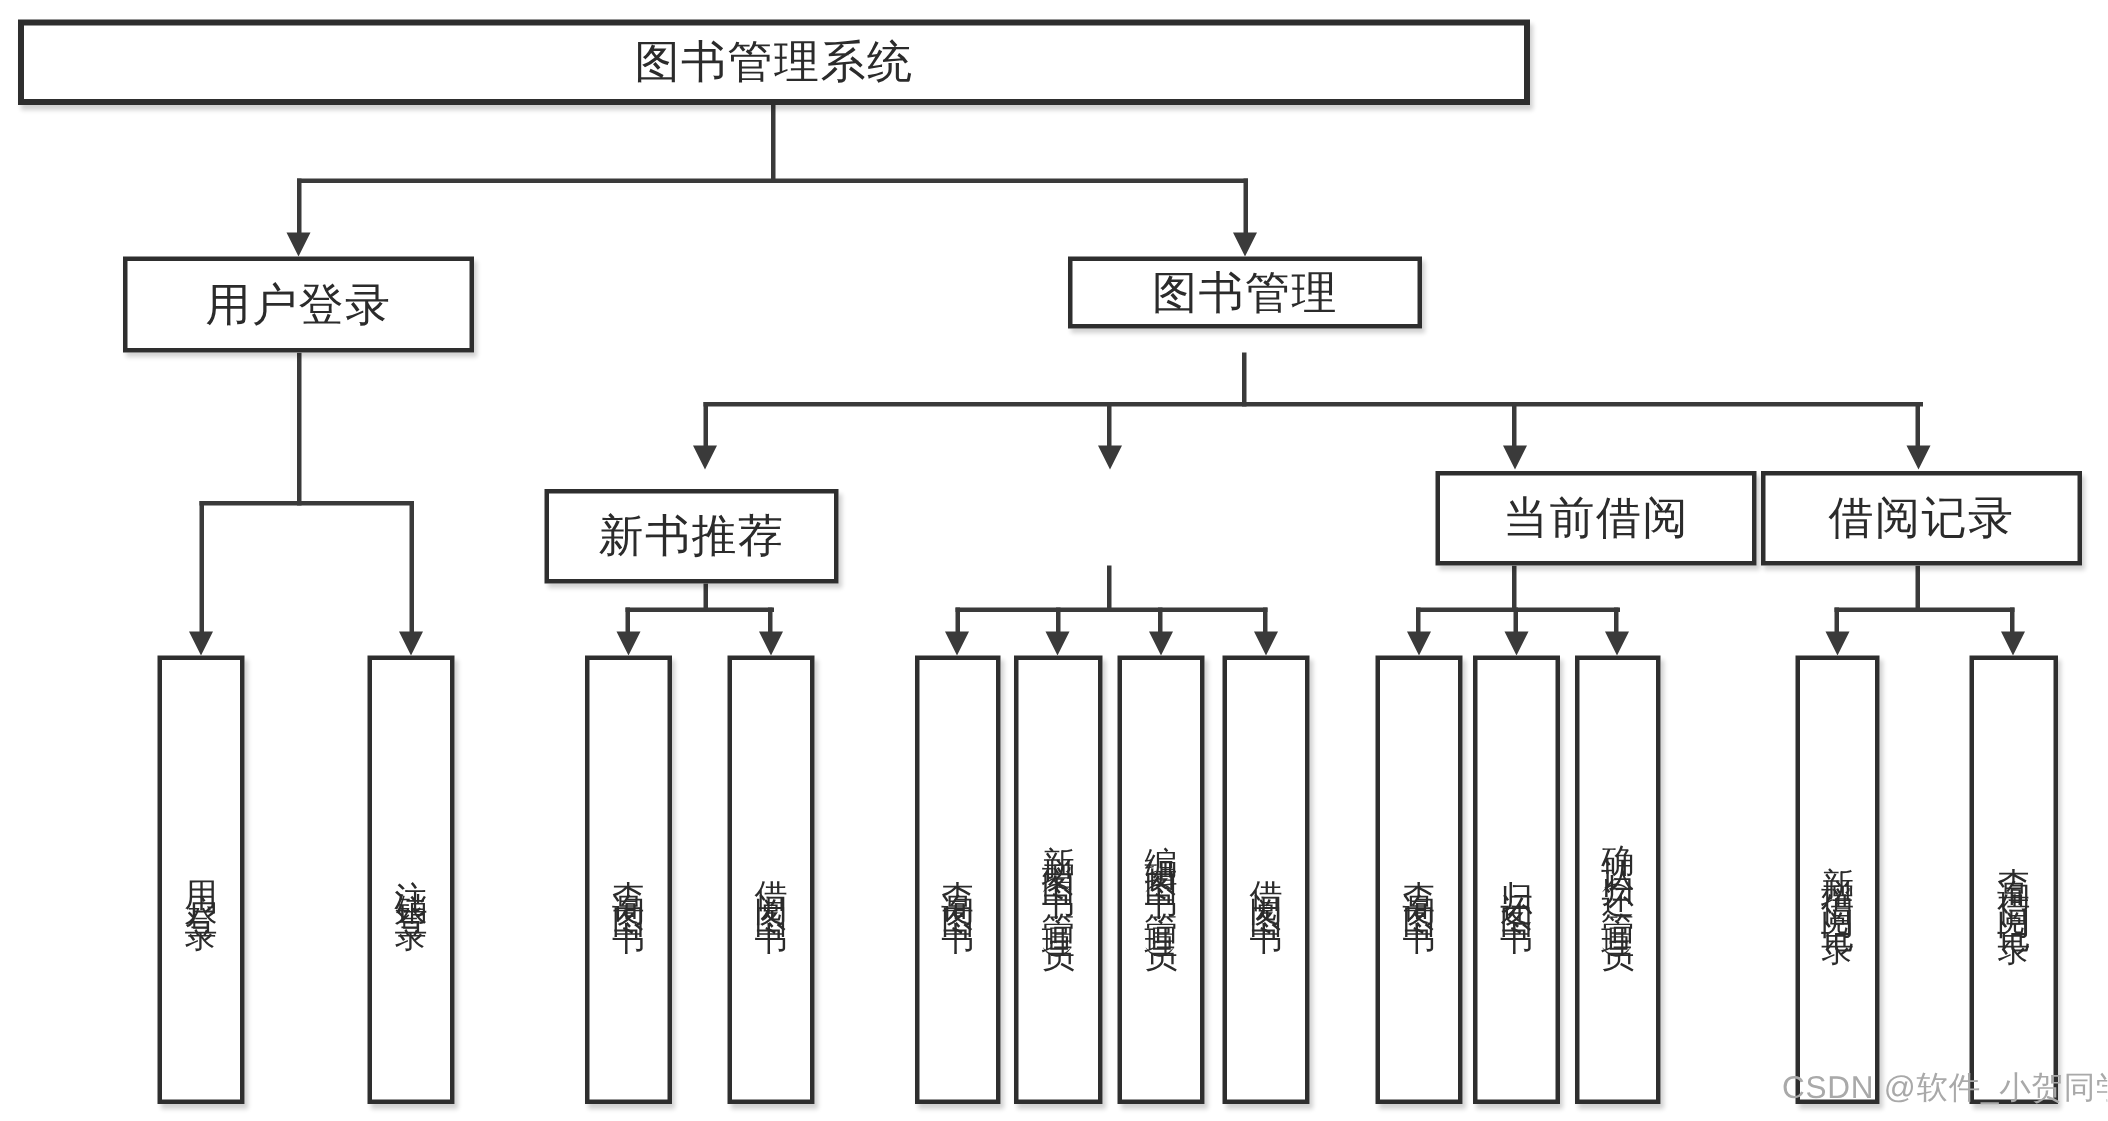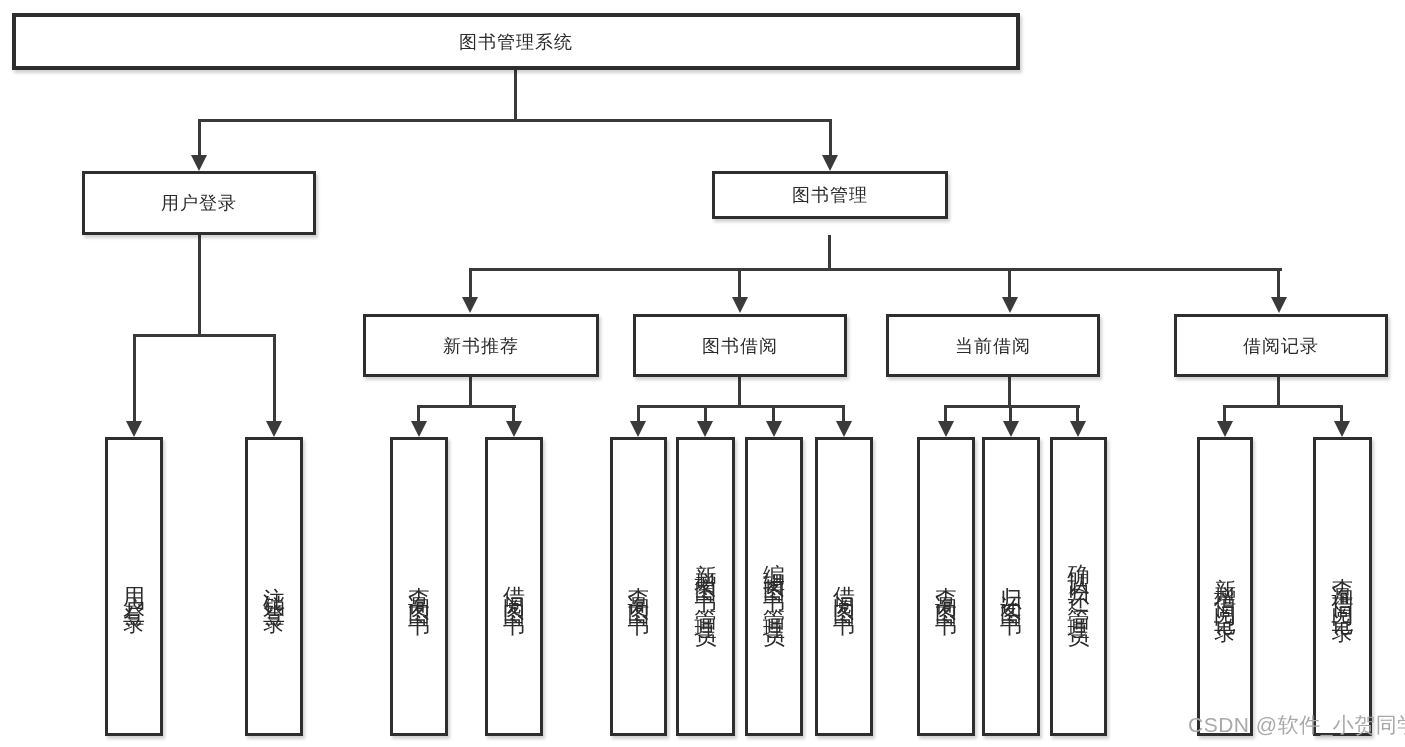--- a/index.html
+++ b/index.html
@@ -4,21 +4,21 @@
 <style>
   html,body{margin:0;padding:0;background:#ffffff;}
   .canvas{
     position:relative;width:1405px;height:747px;background:#ffffff;overflow:hidden;
     font-family:"Liberation Sans","DejaVu Sans",sans-serif;color:#2b2b2b;
   }
   
   .hbox{
     position:absolute;box-sizing:border-box;background:#ffffff;
     border:3px solid #2e2e2e;display:flex;align-items:center;justify-content:center;
-    font-size:18px;letter-spacing:1px;box-shadow:2px 3px 3px rgba(0,0,0,0.18);
+    font-size:30px;letter-spacing:1px;box-shadow:2px 3px 3px rgba(0,0,0,0.18);
     z-index:2;
   }
   .root{border-width:4px;}
   .vbox{
     position:absolute;box-sizing:border-box;background:#ffffff;
     border:3px solid #2e2e2e;display:flex;align-items:center;justify-content:center;
     box-shadow:2px 3px 3px rgba(0,0,0,0.18);z-index:2;
   }
   .vtext{
     writing-mode:vertical-rl;text-orientation:mixed;
@@ -71,27 +71,24 @@
   <div class="hl" style="left:469px;top:268px;width:813px"></div>
   <div class="vl" style="left:469px;top:268px;height:30px"></div>
   <div class="ah" style="left:462px;top:297px"></div>
   <div class="vl" style="left:738px;top:268px;height:30px"></div>
   <div class="ah" style="left:732px;top:297px"></div>
   <div class="vl" style="left:1008px;top:268px;height:30px"></div>
   <div class="ah" style="left:1002px;top:297px"></div>
   <div class="vl" style="left:1277px;top:268px;height:30px"></div>
   <div class="ah" style="left:1271px;top:297px"></div>
 
-  <div class="hbox" style="left:363px;top:314px;width:236px;height:63px">
+  <div class="hbox" style="left:363px;top:326px;width:196px;height:63px">
     <span>新书推荐</span>
   </div>
-  <div class="hbox" style="left:633px;top:314px;width:214px;height:63px">
-    <span>图书借阅</span>
-  </div>
-  <div class="hbox" style="left:886px;top:314px;width:214px;height:63px">
+  <div class="hbox" style="left:957px;top:314px;width:214px;height:63px">
     <span>当前借阅</span>
   </div>
   <div class="hbox" style="left:1174px;top:314px;width:214px;height:63px">
     <span>借阅记录</span>
   </div>
 
   <div class="vl" style="left:469px;top:377px;height:31px"></div>
   <div class="hl" style="left:417px;top:405px;width:99px"></div>
   <div class="vl" style="left:417px;top:405px;height:17px"></div>
   <div class="ah" style="left:411px;top:421px"></div>

